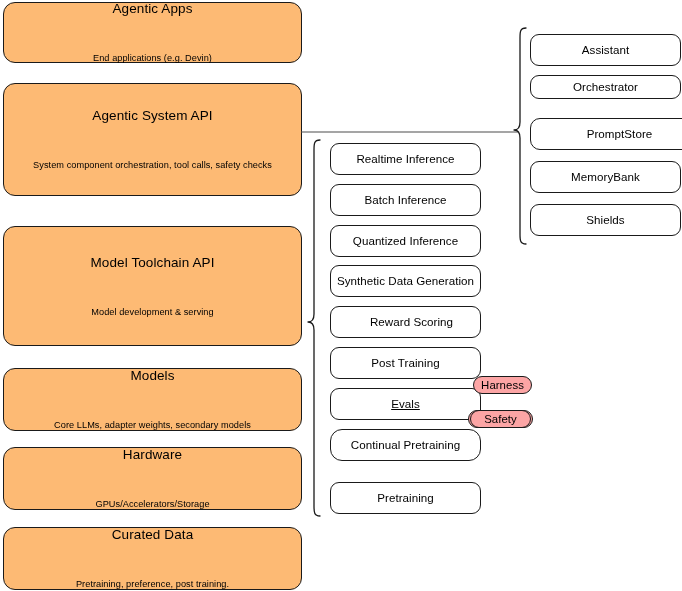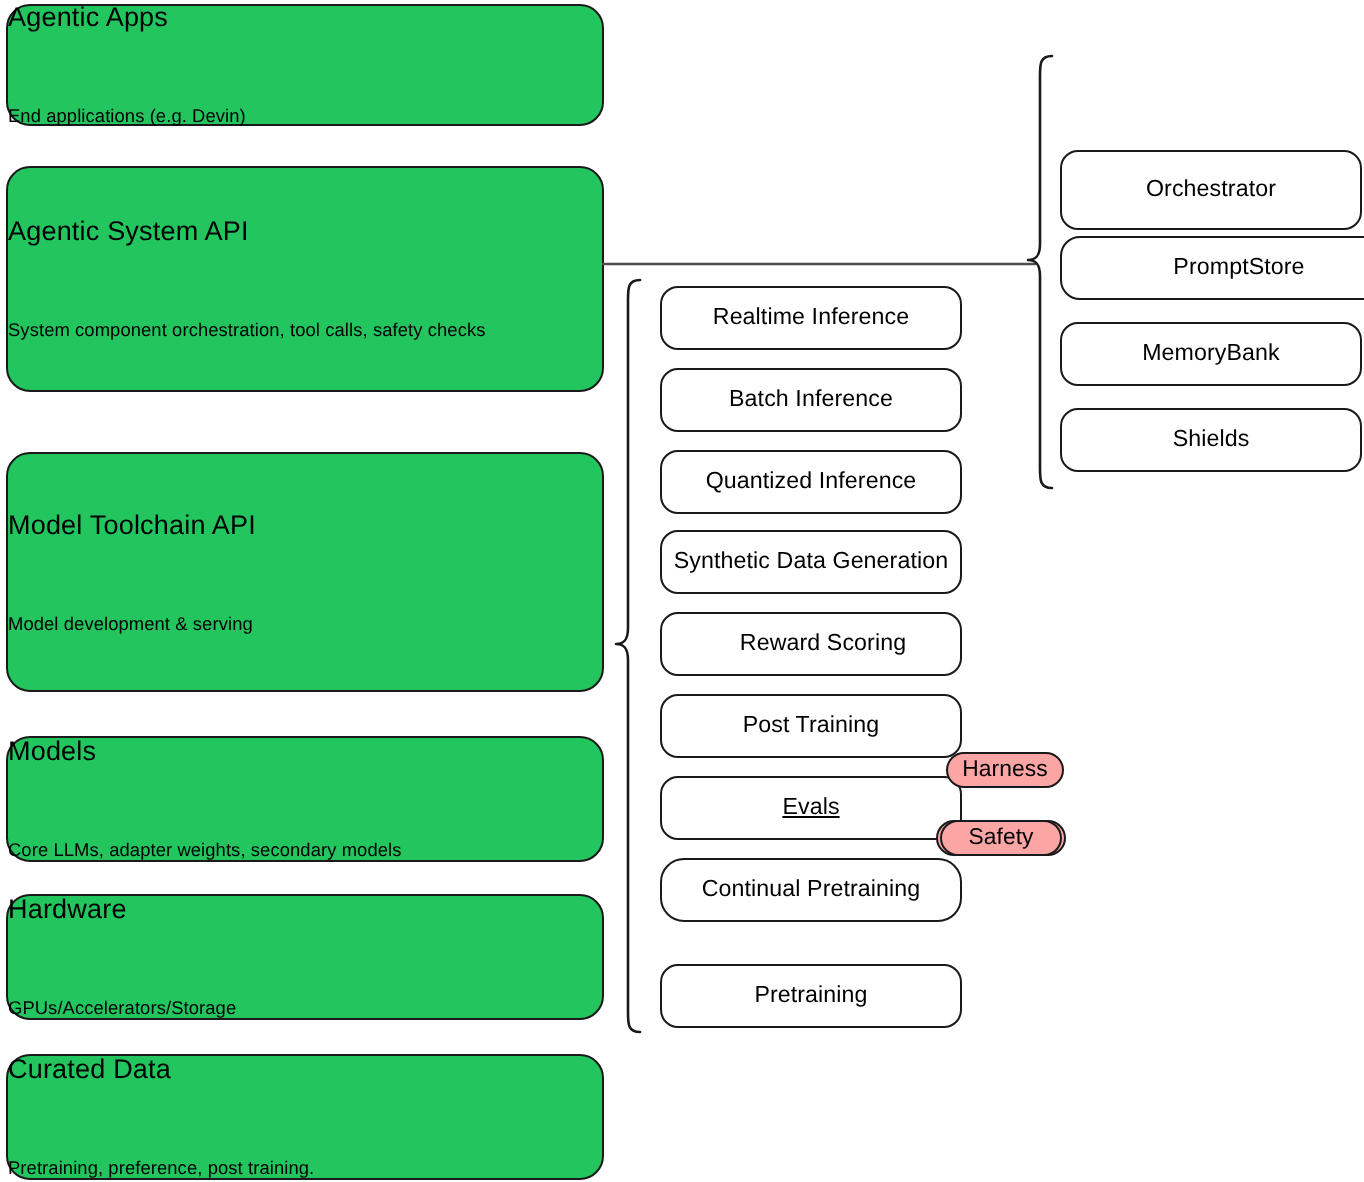--- a/index.html
+++ b/index.html
@@ -16,24 +16,24 @@
     width: 682px;
     height: 591px;
     overflow: hidden;
     background: #ffffff;
   }
   .box {
     position: absolute;
     box-sizing: border-box;
     border: 1.3px solid #1a1a1a;
     border-radius: 12px;
-    background: #22c55e;
+    background: #fdba74;
     display: flex;
     flex-direction: column;
-    align-items: flex-start;
+    align-items: center;
     justify-content: center;
     text-align: center;
     gap: 32px;
   }
   .layer-title {
     font-size: 13.5px;
     line-height: 17px;
     color: #000;
     letter-spacing: 0.1px;
   }
@@ -172,21 +172,24 @@
   <svg class="brace" style="left:513px; top:26px; width:16px; height:220px;" viewBox="0 0 16 220">
     <path d="M 13 2
              C 7 2, 7 6, 7 12
              L 7 96
              C 7 102, 5 104, 1 104
              C 5 104, 7 106, 7 112
              L 7 208
              C 7 214, 7 218, 13 218" stroke="#1a1a1a" stroke-width="1.3" fill="none" stroke-linecap="round" stroke-linejoin="round"></path>
   </svg>
 
-  <div class="capsule" style="left:530px; top:75px; width:151px; height:40px;">
+  <div class="capsule" style="left:530px; top:34px; width:151px; height:32px;">
+    <span>Assistant</span>
+  </div>
+  <div class="capsule" style="left:530px; top:75px; width:151px; height:24px;">
     <span>Orchestrator</span>
   </div>
   <div class="capsule" style="left:530px; top:118px; width:179px; height:32px;border-radius:10px;">
     <span>PromptStore</span>
   </div>
   <div class="capsule" style="left:530px; top:161px; width:151px; height:32px;">
     <span>MemoryBank</span>
   </div>
   <div class="capsule" style="left:530px; top:204px; width:151px; height:32px;">
     <span>Shields</span>

